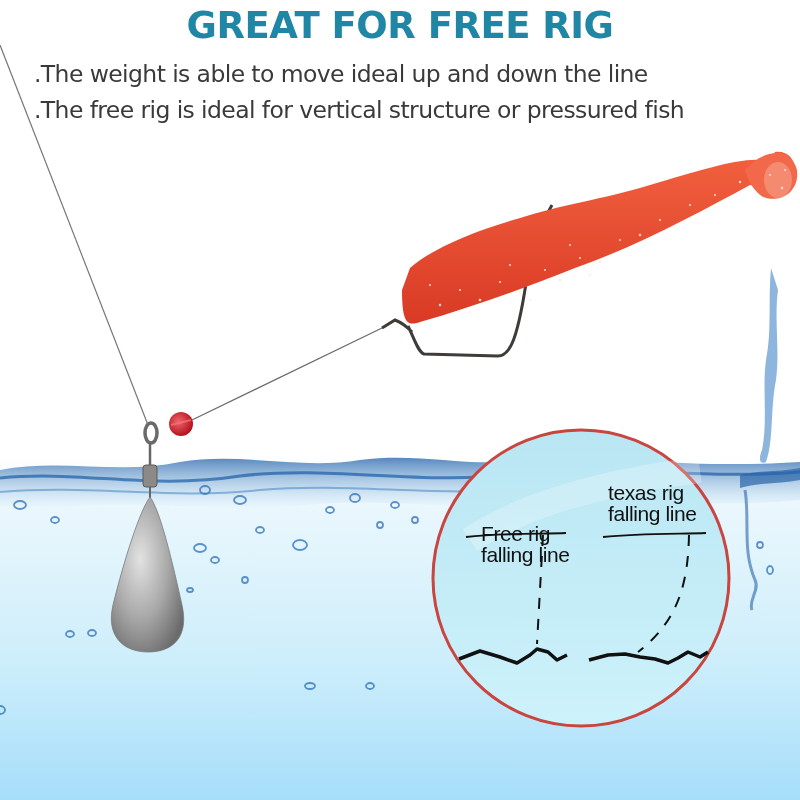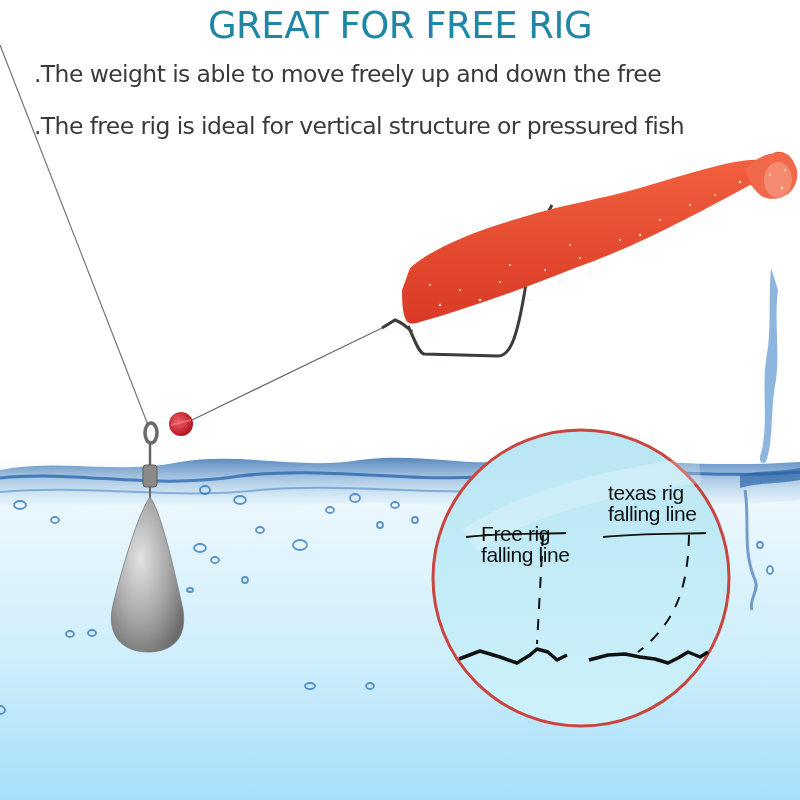--- a/index.html
+++ b/index.html
@@ -1,29 +1,29 @@
 <!DOCTYPE html>
 <html><head>
 <meta charset="utf-8">
 <style>
   html, body { margin: 0; padding: 0; }
   body { width: 800px; height: 800px; overflow: hidden; background: #ffffff; position: relative; font-family: "DejaVu Sans", sans-serif; }
   .canvas { position: absolute; left: 0; top: 0; width: 800px; height: 800px; }
   .water { position: absolute; left: 0; top: 0; width: 800px; height: 800px; }
   .title {
     position: absolute; left: 0; top: 2px; width: 800px; text-align: center;
-    font-family: "DejaVu Sans", sans-serif; font-weight: normal; font-size: 37px;
+    font-family: "DejaVu Sans", sans-serif; font-weight: bold; font-size: 37px;
     letter-spacing: -0.5px; color: #1f87a5; line-height: 48px;
   }
   .bullet {
     position: absolute; left: 34px; font-family: "DejaVu Sans", sans-serif;
     font-size: 23.5px; color: #3a3a3a; letter-spacing: -0.6px; white-space: nowrap;
   }
   .b1 { top: 60px; }
-  .b2 { top: 112px; text-align: center; }
+  .b2 { top: 96px; text-align: center; }
   .inset-label {
     position: absolute; font-family: "Liberation Sans", sans-serif; font-size: 21px;
     color: #111; line-height: 21px; letter-spacing: -0.4px;
   }
   .lbl-free { left: 481px; top: 479px; margin-top: 44px; }
   .lbl-texas { left: 608px; top: 482px; }
 </style>
 </head>
 <body>
 
@@ -152,21 +152,21 @@
 
   <g>
     <path d="M603,537 C640,533 680,534 706,533" stroke="#111" stroke-width="1.8" fill="none"></path>
     <path d="M689,535 C688,580 680,620 638,652" stroke="#111" stroke-width="2" fill="none" stroke-dasharray="11,10"></path>
     <path d="M589,660 L608,655 L625,654 L640,657 L655,659 L668,663 L678,658 L688,652 L700,657 L708,652" stroke="#111" stroke-width="3.5" fill="none" stroke-linejoin="round"></path>
   </g>
 </svg>
 </div>
 
 <div class="title">GREAT FOR FREE RIG</div>
-<div class="bullet b1">.The weight is able to move freely up and down the free</div>
+<div class="bullet b1">.The weight is able to move ideal up and down the line</div>
 <div class="bullet b2">.The free rig is ideal for vertical structure or pressured fish</div>
 
 <div class="inset-label lbl-free">
   <div>Free rig</div>
   <div>falling line</div>
 </div>
 <div class="inset-label lbl-texas">
   <div>texas rig</div>
   <div>falling line</div>
 </div>

